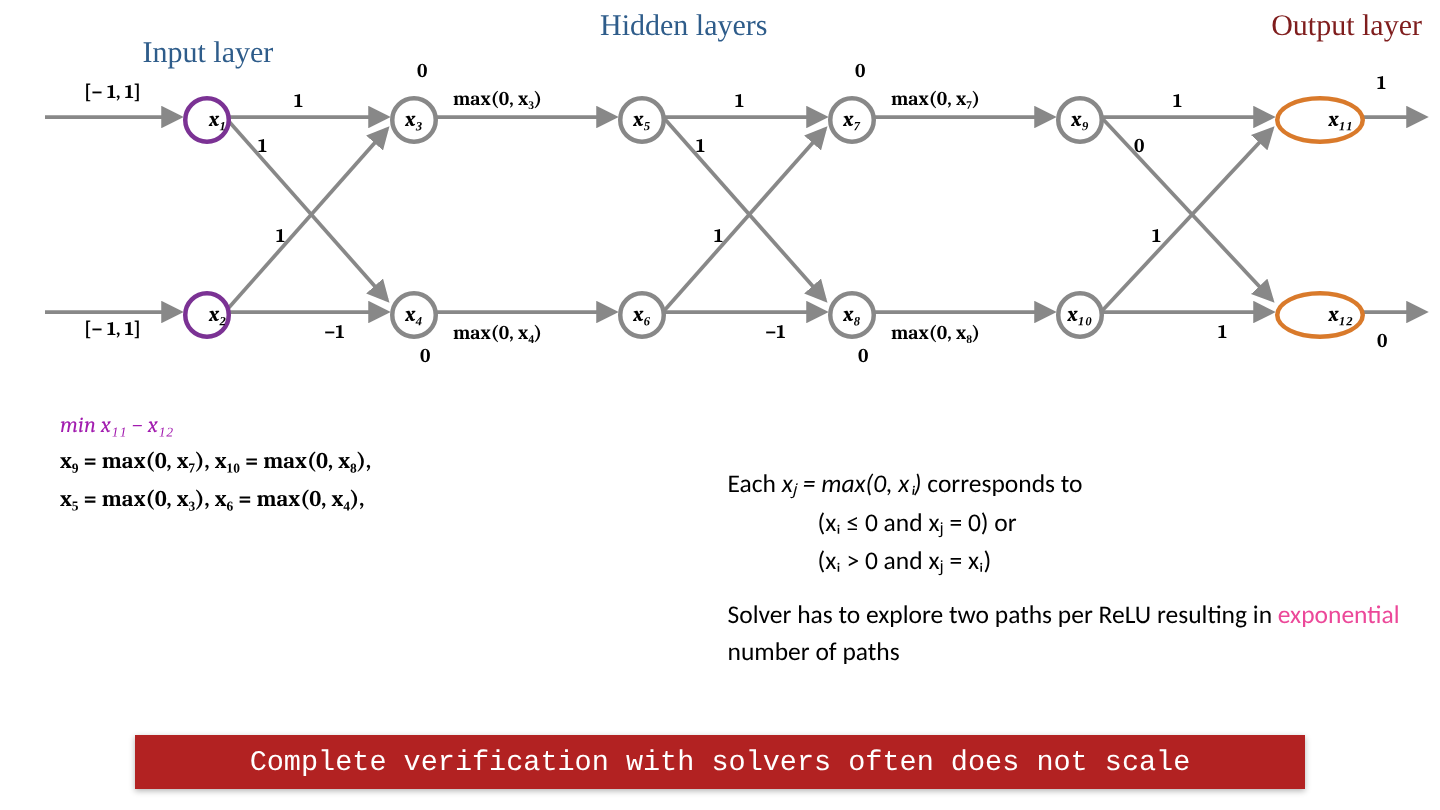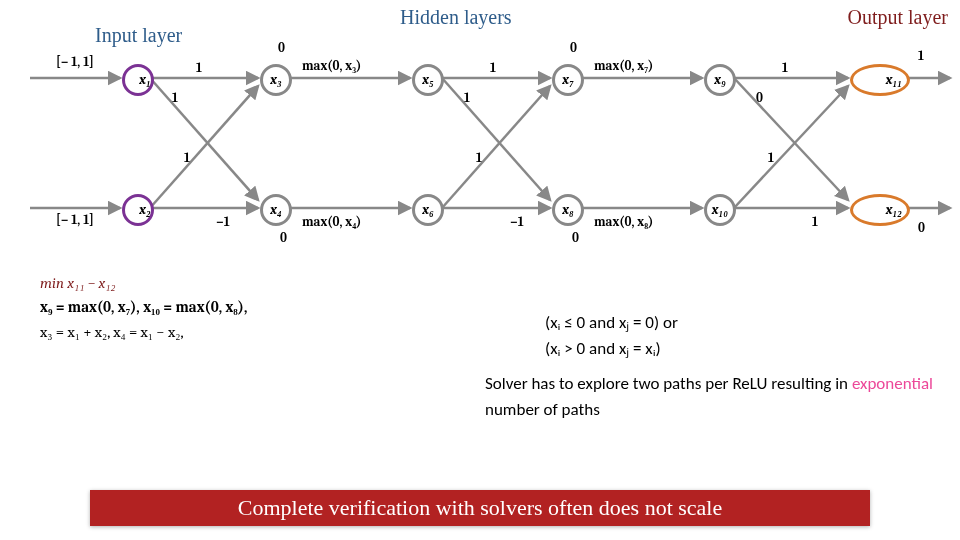--- a/index.html
+++ b/index.html
@@ -61,21 +61,21 @@
   .inline-arrow { stroke: #888; stroke-width: 2.5; fill: none; marker-end: url(#ah); }
   .math-block {
     position: absolute;
     top: 272px;
     left: 40px;
     width: 430px;
     font-family: Cambria, Georgia, serif;
     font-size: 15px;
     line-height: 1.55;
   }
-  .math-block .min { color: #7f1d1d; font-style: italic; }
+  .math-block .min { color: #a21caf; font-style: italic; }
   .math-block .row { margin-bottom: 1px; }
   .bold { font-weight: bold; }
   .explain {
     position: absolute;
     top: 310px;
     left: 485px;
     width: 450px;
     font-family: 'Segoe UI', Calibri, sans-serif;
     font-size: 17px;
     line-height: 1.5;
@@ -83,22 +83,22 @@
   .explain .red { color: #ec4899; }
   .footer {
     position: absolute;
     bottom: 14px;
     left: 90px;
     right: 90px;
     height: 36px;
     background: #b22222;
     box-shadow: 0 1px 4px rgba(0,0,0,.3);
     color: #fff;
-    font-family: Liberation Serif, serif;
-    font-size: 22px;
+    font-family: Liberation Mono, monospace;
+    font-size: 19px;
     text-align: center;
     line-height: 36px;
   }
 </style>
 </head>
 <body>
 
 <div class="header input">Input layer</div>
 <div class="header hidden">Hidden layers</div>
 <div class="header output">Output layer</div>
@@ -177,24 +177,27 @@
 <div class="lbl" style="left:756px; top:50px">0</div>
 <div class="lbl" style="left:768px; top:110px">1</div>
 <div class="lbl" style="left:812px; top:174px">1</div>
 <div class="lbl" style="left:918px; top:8px">1</div>
 <div class="lbl" style="left:918px; top:180px">0</div>
 </div>
 
 <div class="math-block">
   <div class="row"><span class="min">min x₁₁ − x₁₂</span></div>
   <div class="row"><span class="bold">x₉ = max(0, x₇),  x₁₀ = max(0, x₈),</span></div>
-  <div class="row">x₃ = x₁ + x₂,  x₄ = x₁ − x₂,</div>
+  <div class="row"><span class="bold">x₅ = max(0, x₃),  x₆ = max(0, x₄),</span></div>
 </div>
 
 <div class="explain">
+  <div>
+    <span>Each </span><i>xⱼ = max(0, xᵢ)</i><span> corresponds to</span>
+  </div>
   <div style="padding-left:60px">(xᵢ ≤ 0 and xⱼ = 0) or</div>
   <div style="padding-left:60px">(xᵢ &gt; 0 and xⱼ = xᵢ)</div>
   <div style="height:10px"></div>
   <div>
     <span>Solver has to explore two paths per ReLU resulting in </span><span class="red">exponential</span><span> number of paths</span>
   </div>
 </div>
 
 <div class="footer">Complete verification with solvers often does not scale</div>
 

